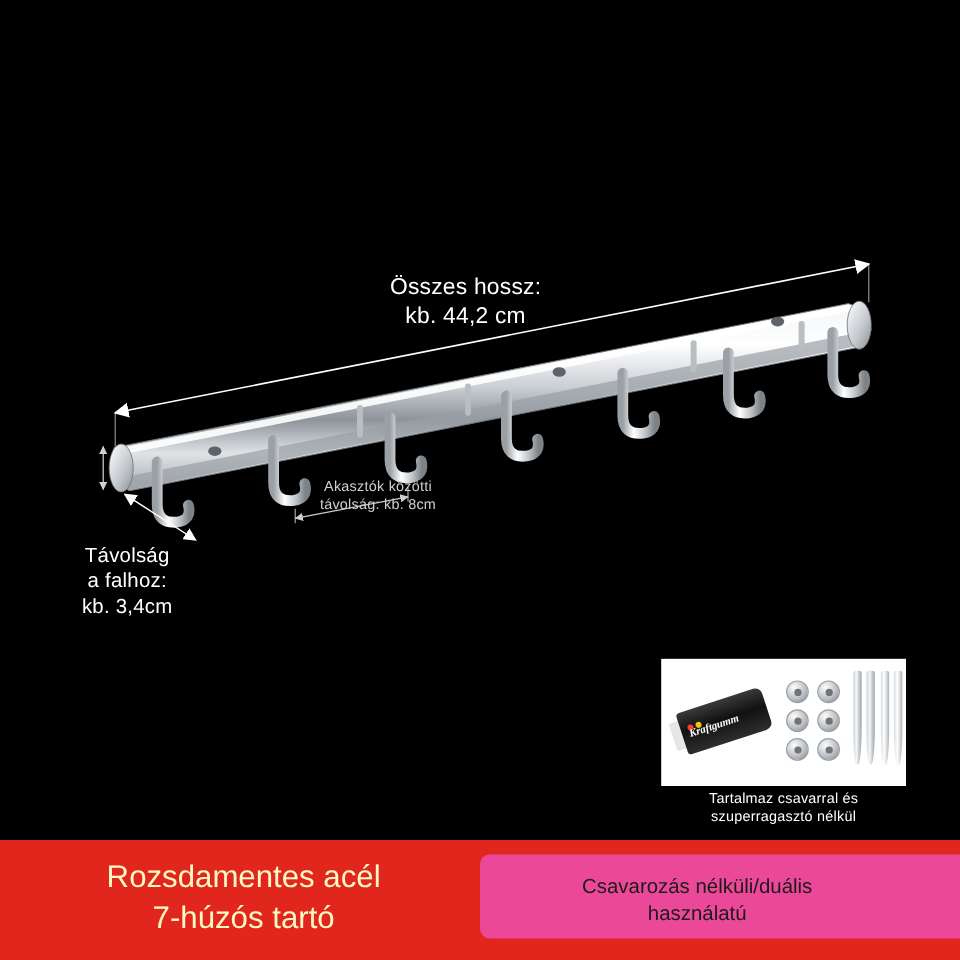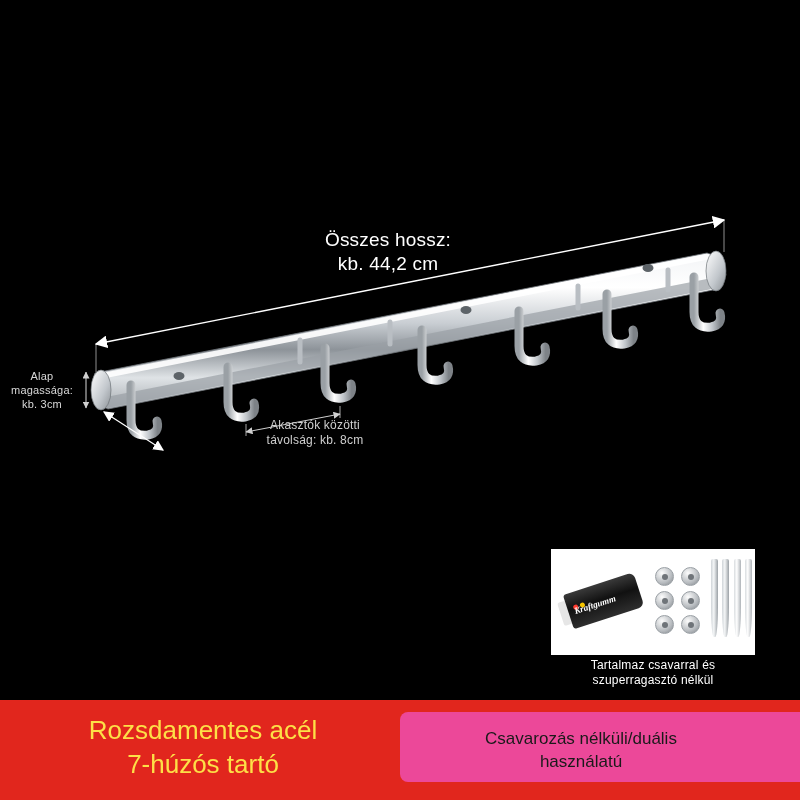--- a/index.html
+++ b/index.html
@@ -53,21 +53,21 @@
     color: #d8d8d8;
   }
   #label-wall-distance {
     left: 36px;
     top: 452px;
     width: 140px;
     font-size: 17px;
   }
   #label-hook-spacing {
     left: 240px;
-    top: 418px;
+    top: 398px;
     width: 150px;
     font-size: 12px;
     color: #cfcfcf;
   }
   #label-weight {
     left: 272px;
     top: 642px;
     width: 250px;
     font-size: 15px;
     color: #eaeaea;
@@ -195,21 +195,21 @@
     bottom: 0;
     width: 800px;
     height: 100px;
     background: #e1261d;
   }
   #banner-title {
     position: absolute;
     left: 28px;
     top: 14px;
     width: 350px;
-    color: #fde047;
+    color: #fef9c3;
     font-size: 26px;
     line-height: 1.3;
     text-align: center;
     white-space: pre-line;
   }
   #banner-pill {
     position: absolute;
     left: 400px;
     top: 12px;
     width: 434px;
@@ -321,24 +321,24 @@
     <g>
       <line x1="246" y1="432" x2="340" y2="414" stroke="#cfcfcf" stroke-width="1" marker-start="url(#arrowStartS)" marker-end="url(#arrowEndS)"></line>
       <line x1="246" y1="424" x2="246" y2="436" stroke="#cfcfcf" stroke-width="0.8"></line>
       <line x1="340" y1="406" x2="340" y2="418" stroke="#cfcfcf" stroke-width="0.8"></line>
     </g>
   </svg>
 
   <div class="dim-label" id="label-total-length">Összes hossz:
 kb. 44,2 cm</div>
 
-  <div class="dim-label" id="label-base-height">Alap
-magassága:
-kb. 3cm</div>
-
+
+  <div class="dim-label" id="label-wall-distance">Távolság
+a falhoz:
+kb. 3,4cm</div>
 
   <div class="dim-label" id="label-hook-spacing">Akasztók közötti
 távolság: kb. 8cm</div>
 
 
   <div class="dim-label" id="label-accessory-note">Tartalmaz csavarral és
 szuperragasztó nélkül</div>
 
   <div id="accessory-inset">
     <div class="tube">

